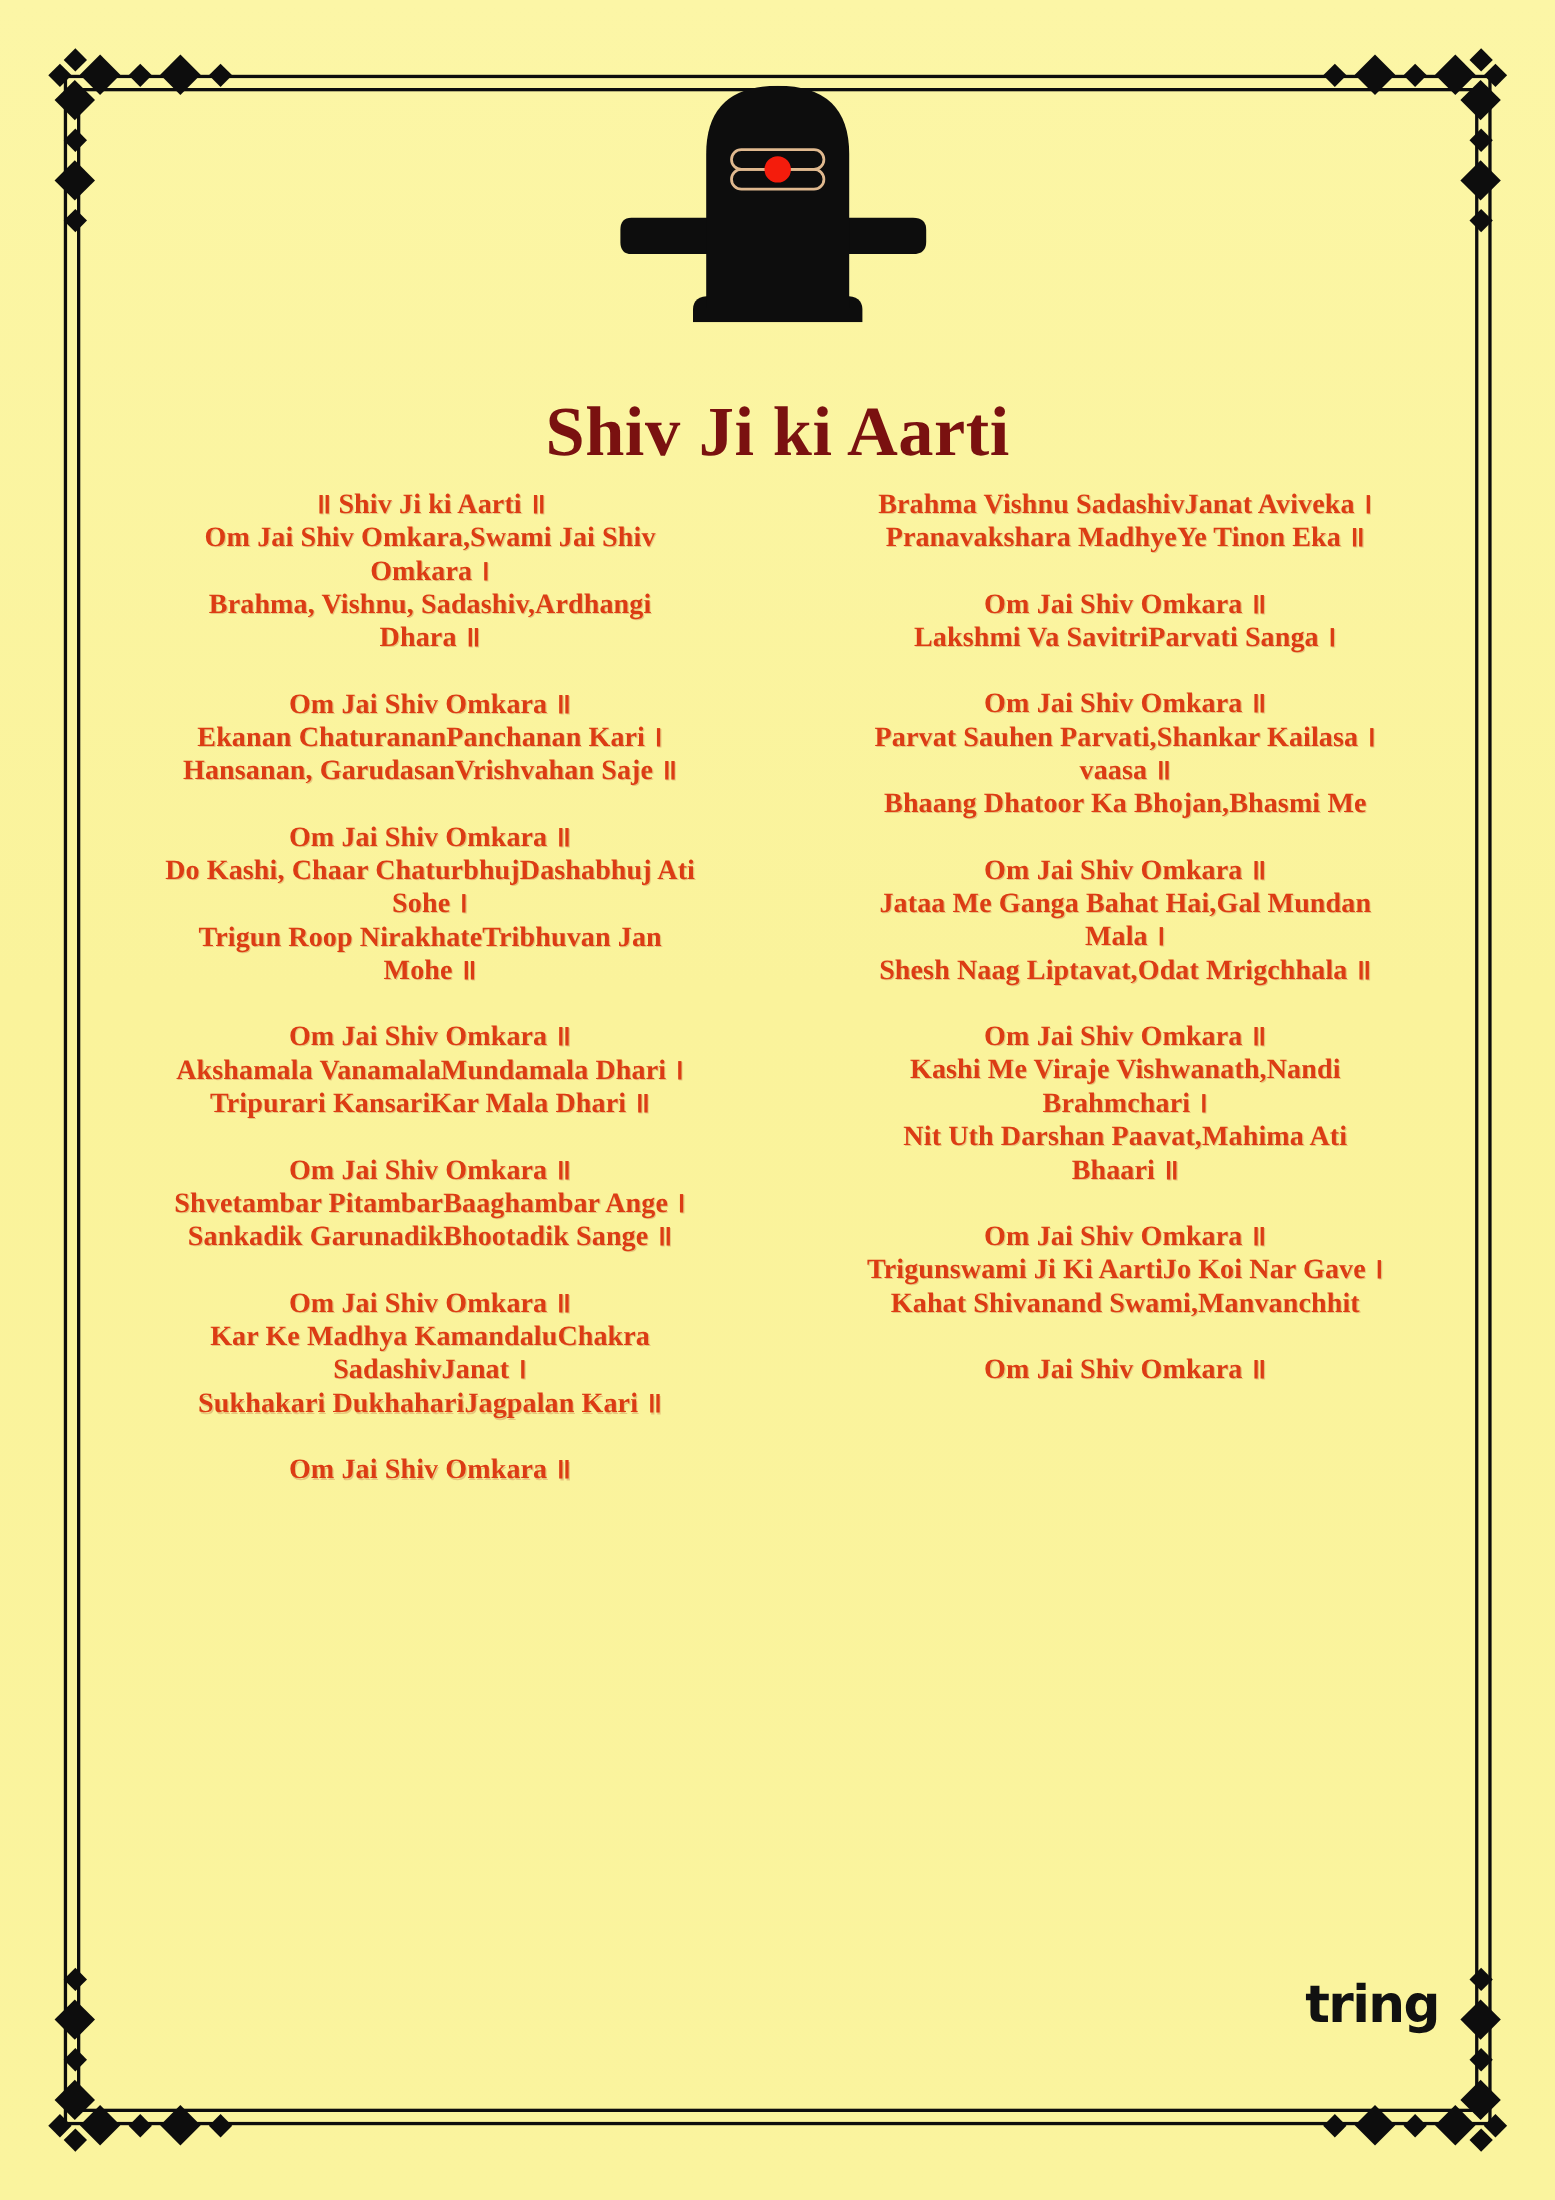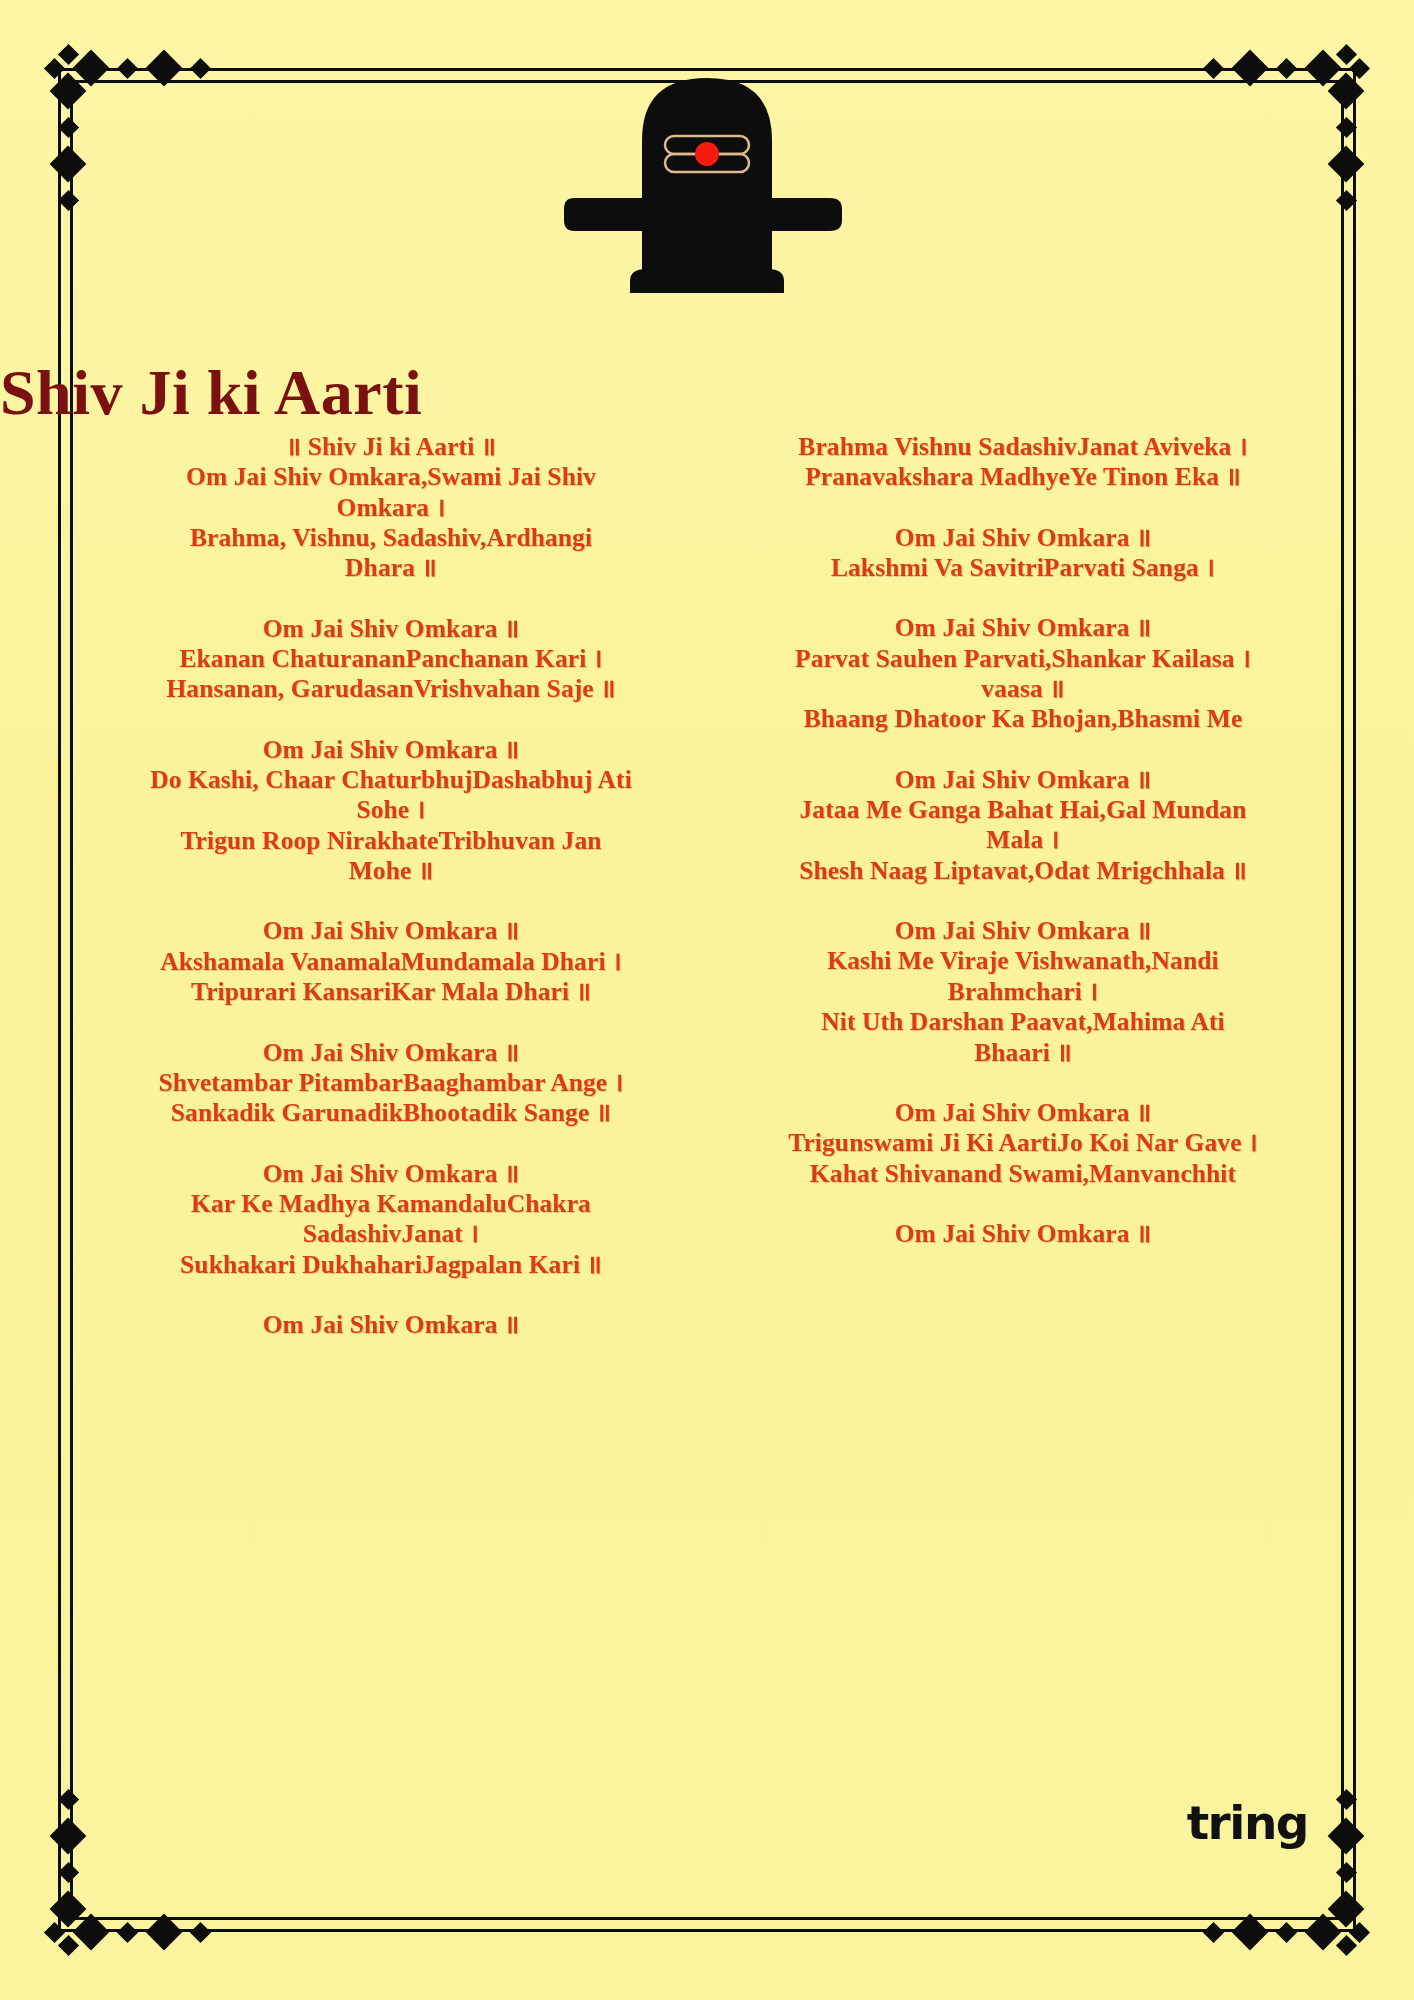--- a/index.html
+++ b/index.html
@@ -87,21 +87,21 @@
     top: 78px;
     display: flex;
     justify-content: center;
   }
 
   
   .title {
     position: absolute;
     left: 0; right: 0;
     top: 318px;
-    text-align: left;
+    text-align: center;
     font-size: 64px;
     font-weight: bold;
     color: #7a1110;
     letter-spacing: 0.5px;
     line-height: 1;
   }
 
   
   .columns {
     position: absolute;
@@ -109,21 +109,21 @@
     top: 432px;
     width: 1222px;
     display: flex;
     gap: 42px;
   }
   .col {
     flex: 1 1 0;
     text-align: center;
   }
   .stanza {
-    margin: 0 0 30px 0;
+    margin: 11px 0 30px 0;
     color: #dc3c14;
     font-size: 25.5px;
     font-weight: bold;
     line-height: 1.19;
     letter-spacing: 0.1px;
     text-shadow: 1px 1px 0 rgba(160,40,10,0.22);
   }
   .stanza .ln { display: block; }
   .stanza:last-child { margin-bottom: 0; }
 

